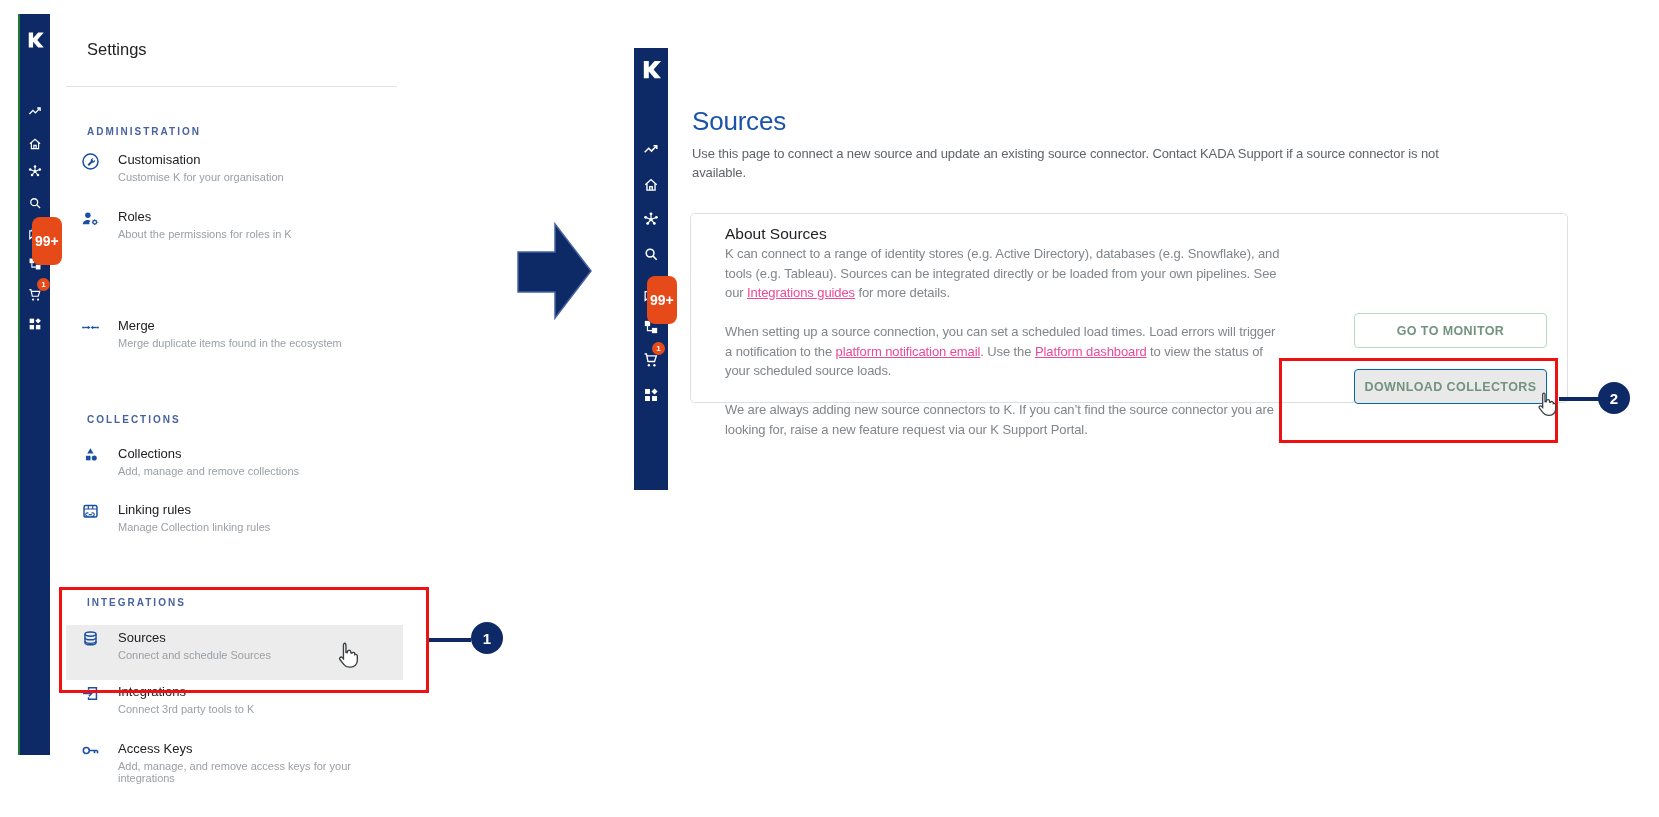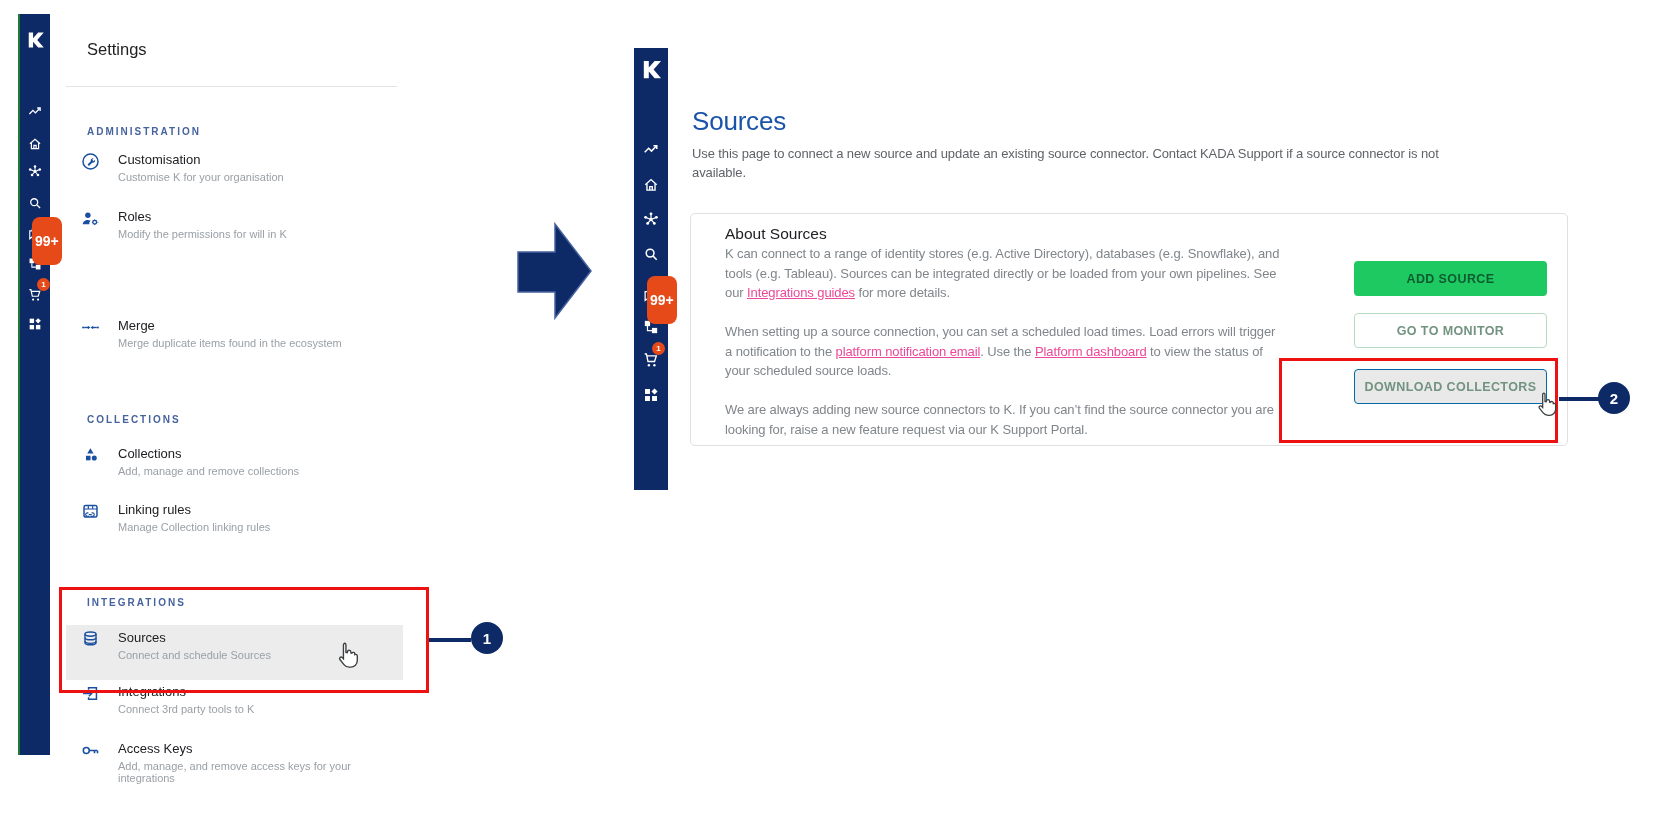--- a/index.html
+++ b/index.html
@@ -27,21 +27,21 @@
   .hl-row{position:absolute;left:66px;top:625px;width:337px;height:55px;background:#ececec;}
   
   .redbox{position:absolute;border:3px solid #ee1111;box-sizing:border-box;}
   .connector{position:absolute;height:4px;background:#0e2a66;}
   .step-badge{position:absolute;width:32px;height:32px;border-radius:50%;background:#0e2a66;color:#fff;
               font-weight:bold;font-size:15px;display:flex;align-items:center;justify-content:center;}
   
   .sources-title{position:absolute;left:692px;top:106px;font-size:26px;color:#1a53a8;letter-spacing:-0.2px;}
   .sources-desc{position:absolute;left:692px;top:144px;width:784px;font-size:13px;letter-spacing:-0.1px;
                 color:#5f6368;line-height:19px;}
-  .card{position:absolute;left:690px;top:213px;width:878px;height:233px;background:#fff;
+  .card{position:absolute;left:690px;top:213px;width:878px;height:190px;background:#fff;
         border:1px solid #e0e0e0;border-radius:5px;box-sizing:border-box;}
   .card-head{position:absolute;left:34px;top:11px;font-size:15.5px;color:#202124;}
   .body-text{position:absolute;left:34px;width:560px;font-size:13px;line-height:19.5px;color:#80868b;
              letter-spacing:-0.1px;margin:0;}
   .link{color:#ec4899;text-decoration:underline;cursor:pointer;}
   .btn{position:absolute;left:663px;width:193px;height:35px;border-radius:4px;font-size:12.5px;font-weight:bold;
        letter-spacing:0.4px;display:flex;align-items:center;justify-content:center;cursor:pointer;box-sizing:border-box;
        font-family:"Liberation Sans",sans-serif;}
   .btn.primary{background:#1fc961;color:#0c5c30;border:none;}
   .btn.outline{background:#ffffff;color:#72937f;border:1px solid #b7dbc2;}
@@ -146,21 +146,21 @@
 
   <div class="srow" style="top:208px">
     <span class="sicon">
       <svg width="21" height="21" viewBox="0 0 24 24">
           <circle cx="9" cy="8.2" r="3.1" fill="#1b4fa0"></circle>
           <path d="M3.2 18.6c0-3.2 2.6-5 5.8-5 1.1 0 2.1.2 3 .6a5.4 5.4 0 0 0-1.4 4.4H3.2z" fill="#1b4fa0"></path>
           <circle cx="16.8" cy="16.2" r="2.1" fill="none" stroke="#1b4fa0" stroke-width="1.5"></circle>
           <path d="M16.8 13v1.1M16.8 18.3v1.1M13.6 16.2h1.1M19.9 16.2h1.1M14.6 14l.8.8M18.2 17.6l.8.8M19 14l-.8.8M15.4 17.6l-.8.8" stroke="#1b4fa0" stroke-width="1.1"></path>
         </svg></span>
     <div class="stitle">Roles</div>
-    <div class="ssub">Modify the permissions for will in K</div>
+    <div class="ssub">About the permissions for roles in K</div>
   </div>
 
 
   <div class="srow" style="top:317px">
     <span class="sicon">
       <svg width="21" height="21" viewBox="0 0 24 24" fill="#1b4fa0">
           <circle cx="3.6" cy="12" r="1.2"></circle>
           <path d="M4.8 11.2h4.4v1.6H4.8z"></path>
           <path d="M9 9.9 11.9 12 9 14.1z"></path>
           <circle cx="20.4" cy="12" r="1.2"></circle>
@@ -326,21 +326,20 @@
 
   <div class="card">
     <div class="card-head">About Sources</div>
 
     <p class="body-text" style="top:30px"><span>K can connect to a range of identity stores (e.g. Active Directory), databases (e.g. Snowflake), and tools (e.g. Tableau). Sources can be integrated directly or be loaded from your own pipelines. See our </span><span class="link">Integrations guides</span><span> for more details.</span></p>
 
     <p class="body-text" style="top:108px"><span>When setting up a source connection, you can set a scheduled load times. Load errors will trigger a notification to the </span><span class="link">platform notification email</span><span>. Use the </span><span class="link">Platform dashboard</span><span> to view the status of your scheduled source loads.</span></p>
 
     <p class="body-text" style="top:186px">We are always adding new source connectors to K. If you can’t find the source connector you are looking for, raise a new feature request via our K Support Portal.</p>
 
-    <button class="btn primary" style="top:47px">ADD SOURCE</button>
     <button class="btn outline" style="top:99px">GO TO MONITOR</button>
     <button class="btn hover" style="top:155px">DOWNLOAD COLLECTORS</button>
   </div>
 
   <div class="redbox" style="left:1279px;top:358px;width:279px;height:85px"></div>
   <div class="connector" style="left:1559px;top:397px;width:40px"></div>
   <div class="step-badge" style="left:1598px;top:382px">2</div>
   <span class="cursor" style="left:1532px;top:390px">
     <svg width="28" height="28" viewBox="0 0 24 24">
         <path d="M9.8 2.6c.75 0 1.35.6 1.35 1.35V10l1 .12.25-.9c.16-.6.7-1 1.3-1 .12 0 .25.02.37.05.58.17 1 .7 1 1.3v.83l.75.18c.2-.44.64-.73 1.14-.73.14 0 .28.02.42.07.52.18.87.67.87 1.22v.5c.2-.1.42-.16.65-.16.74 0 1.35.6 1.35 1.35v3.6c0 2.9-2.35 5.25-5.25 5.25h-1.2c-1.64 0-3.2-.75-4.22-2.03l-3.25-4.06c-.4-.5-.35-1.22.12-1.66.23-.2.52-.32.82-.32.34 0 .66.14.9.38l.98 1V3.95c0-.75.6-1.35 1.35-1.35z" fill="#fff" stroke="#3c4043" stroke-width="1.1"></path>

